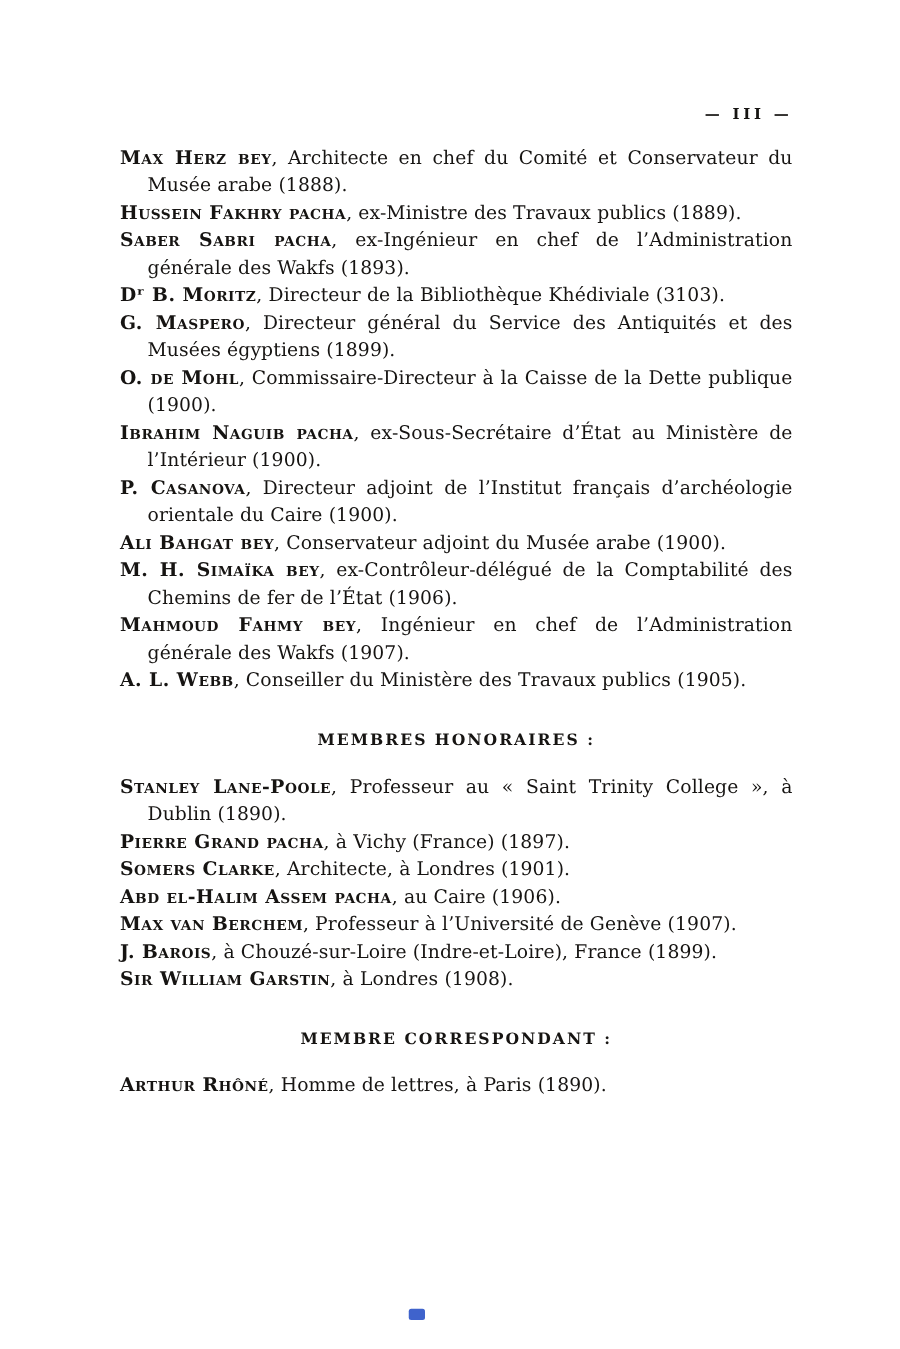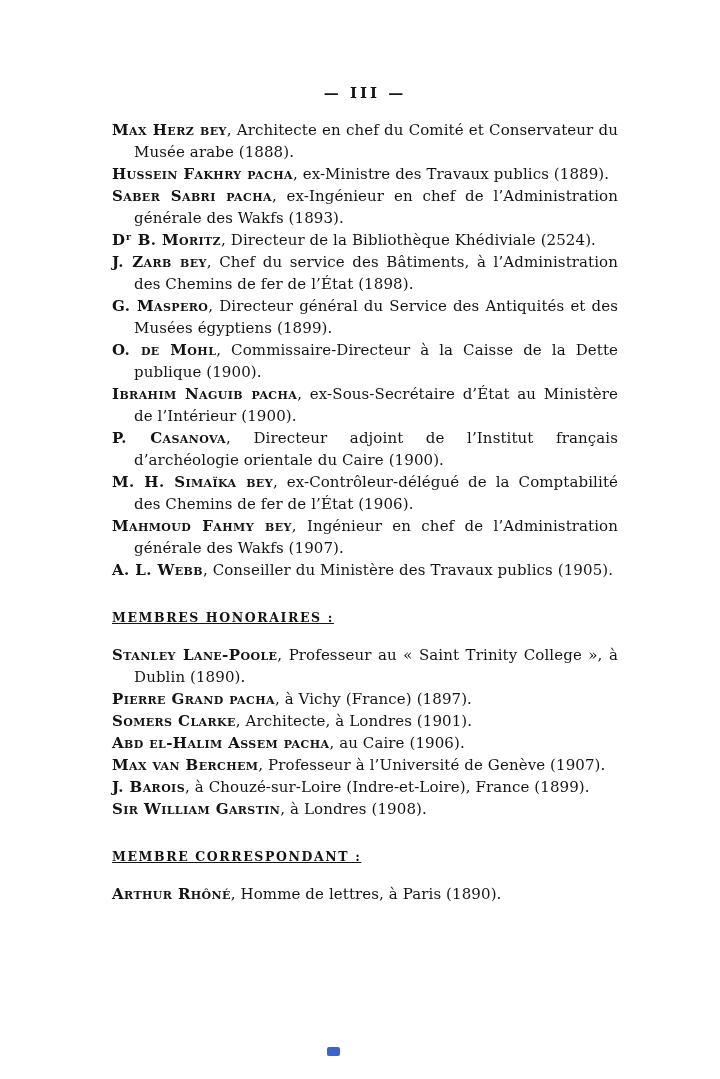--- a/index.html
+++ b/index.html
@@ -15,36 +15,35 @@
     font-family: "DejaVu Serif", "Liberation Serif", serif;
     color: #161412;
   }
   .page {
     position: absolute;
     left: 96px;
     top: 84px;
     width: 538px;
   }
   .page-header {
-    text-align: center;
-    font-size: 15px;
+    text-align: right;
+    font-size: 12px;
     font-weight: bold;
     letter-spacing: 3px;
     font-variant: small-caps;
     margin: 0 0 17px 0;
   }
-  .section { margin: 16px; }
+  .section { margin: 0; }
   .section-title {
-    text-align: left;
+    text-align: center;
     font-size: 12.5px;
     font-weight: bold;
     letter-spacing: 1.6px;
     margin: 29px 0 19px 0;
     white-space: nowrap;
-    text-decoration: underline;
   }
   .entry {
     margin: 0;
     font-size: 15px;
     line-height: 22px;
     text-align: justify;
     padding-left: 22px;
     text-indent: -22px;
     letter-spacing: 0.1px;
   }
@@ -68,26 +67,26 @@
 </head>
 <body>
 
 <div class="page">
   <div class="page-header">— III —</div>
   <div id="sections">
       <section class="section">
         <p class="entry"><span class="member-name">Max Herz bey</span><span class="member-desc">, Architecte en chef du Comité et Conservateur du Musée arabe (1888).</span></p>
         <p class="entry"><span class="member-name">Hussein Fakhry pacha</span><span class="member-desc">, ex-Ministre des Travaux publics (1889).</span></p>
         <p class="entry"><span class="member-name">Saber Sabri pacha</span><span class="member-desc">, ex-Ingénieur en chef de l’Administration générale des Wakfs (1893).</span></p>
-        <p class="entry"><span class="member-name">Dʳ B. Moritz</span><span class="member-desc">, Directeur de la Bibliothèque Khédiviale (2524).</span></p>
-        <p class="entry"><span class="member-name">J. Zarb bey</span><span class="member-desc">, Chef du service des Bâtiments, à l’Administration des Chemins de fer de l’État (1898).</span></p>
+        <p class="entry"><span class="member-name">Dʳ B. Moritz</span><span class="member-desc">, Directeur de la Bibliothèque Khédiviale (3103).</span></p>
         <p class="entry"><span class="member-name">G. Maspero</span><span class="member-desc">, Directeur général du Service des Antiquités et des Musées égyptiens (1899).</span></p>
         <p class="entry"><span class="member-name">O. de Mohl</span><span class="member-desc">, Commissaire-Directeur à la Caisse de la Dette publique (1900).</span></p>
         <p class="entry"><span class="member-name">Ibrahim Naguib pacha</span><span class="member-desc">, ex-Sous-Secrétaire d’État au Ministère de l’Intérieur (1900).</span></p>
         <p class="entry"><span class="member-name">P. Casanova</span><span class="member-desc">, Directeur adjoint de l’Institut français d’archéologie orientale du Caire (1900).</span></p>
+        <p class="entry"><span class="member-name">Ali Bahgat bey</span><span class="member-desc">, Conservateur adjoint du Musée arabe (1900).</span></p>
         <p class="entry"><span class="member-name">M. H. Simaïka bey</span><span class="member-desc">, ex-Contrôleur-délégué de la Comptabilité des Chemins de fer de l’État (1906).</span></p>
         <p class="entry"><span class="member-name">Mahmoud Fahmy bey</span><span class="member-desc">, Ingénieur en chef de l’Administration générale des Wakfs (1907).</span></p>
         <p class="entry"><span class="member-name">A. L. Webb</span><span class="member-desc">, Conseiller du Ministère des Travaux publics (1905).</span></p>
       </section>
       <section class="section">
         <div class="section-title">MEMBRES HONORAIRES :</div>
         <p class="entry"><span class="member-name">Stanley Lane-Poole</span><span class="member-desc">, Professeur au « Saint Trinity College », à Dublin (1890).</span></p>
         <p class="entry"><span class="member-name">Pierre Grand pacha</span><span class="member-desc">, à Vichy (France) (1897).</span></p>
         <p class="entry"><span class="member-name">Somers Clarke</span><span class="member-desc">, Architecte, à Londres (1901).</span></p>
         <p class="entry"><span class="member-name">Abd el-Halim Assem pacha</span><span class="member-desc">, au Caire (1906).</span></p>

